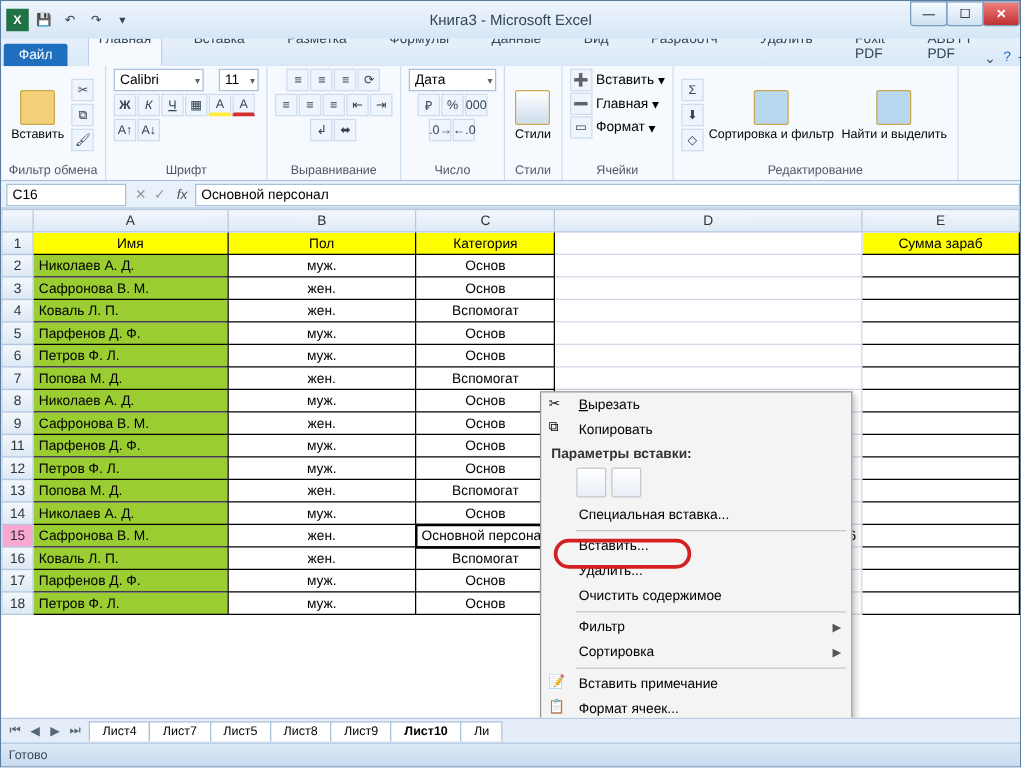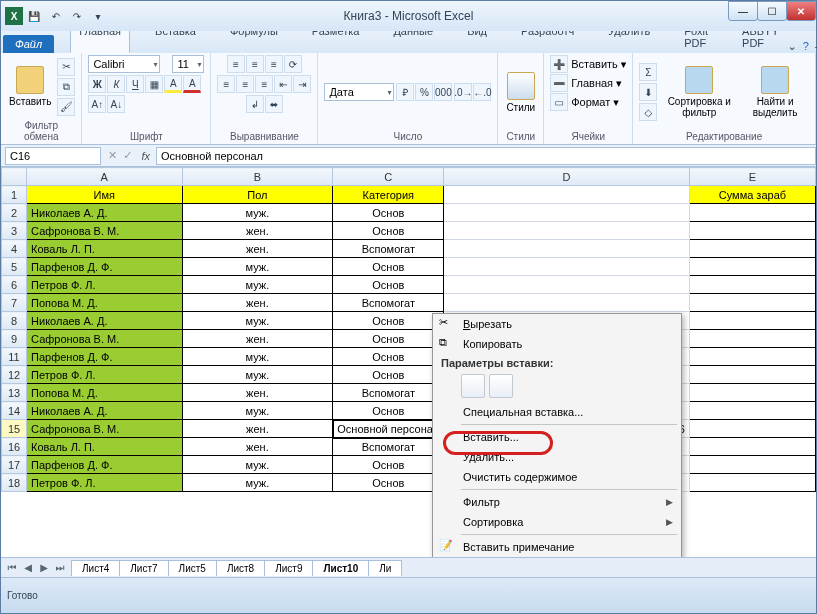--- a/index.html
+++ b/index.html
@@ -7,21 +7,21 @@
 .window { width: 817px; height: 614px; border: 1px solid #5a7ca0; background: #fff; display: flex; flex-direction: column; }
 .titlebar { height: 30px; background: linear-gradient(#eef5fc,#d6e6f7); display: flex; align-items: center; padding: 0 4px; position: relative; }
 .titlebar .qat { display: flex; gap: 3px; align-items: center; }
 .qat-btn { width: 18px; height: 18px; display: flex; align-items: center; justify-content: center; font-size: 10px; color: #345; }
 .title { position: absolute; left: 50%; transform: translateX(-50%); font-size: 12px; color: #345; }
 .win-controls { position: absolute; right: 0; top: 0; display: flex; }
 .win-btn { width: 30px; height: 20px; border: 1px solid #7a9bc0; background: linear-gradient(#f5faff,#d0e2f3); display: flex; align-items: center; justify-content: center; font-size: 10px; border-radius: 0 0 3px 3px; margin-left: -1px;}
 .win-btn.close { background: linear-gradient(#f08080,#c03030); color: #fff; font-weight: bold; }
 .ribbon-tabs { height: 22px; background: linear-gradient(#e8f1fb,#d8e7f7); display: flex; align-items: flex-end; padding-left: 2px; }
 .file-tab { background: #217346; color: #fff; padding: 3px 12px; font-size: 11px; border-radius: 2px 2px 0 0;}
-.file-tab.blue { background: #1f6fbf; font-style: italic; }
+.file-tab.blue { background: #1f6fbf; }
 .rtab { padding: 3px 8px; font-size: 11px; color: #345; border: 1px solid transparent; cursor: default; margin-left: 16px;}
 .rtab.active { background: #f6fafe; border: 1px solid #a8c0dc; border-bottom: 1px solid #f6fafe; border-radius: 3px 3px 0 0;}
 .ribbon-help { margin-left: auto; display: flex; gap: 6px; padding-right: 8px; color: #345; font-size: 11px;}
 .ribbon { height: 92px; background: #f6fafe; border-bottom: 1px solid #a8c0dc; display: flex; }
 .group { border-right: 1px solid #cdddee; padding: 2px 6px 0 6px; display: flex; flex-direction: column; }
 .group-body { flex: 1; display: flex; align-items: center; gap: 4px; }
 .group-label { text-align: center; font-size: 10px; color: #556; padding: 2px 0; }
 .big-btn { display: flex; flex-direction: column; align-items: center; gap: 2px; padding: 2px; }
 .big-btn .ico { width: 28px; height: 28px; background: #f3d178; border: 1px solid #caa84f; border-radius: 2px;}
 .big-btn .lbl { font-size: 10px; text-align: center; line-height: 1.1; }
@@ -30,39 +30,39 @@
 .combo::after { content: "▾"; position: absolute; right: 2px; font-size: 8px; color: #567;}
 .mini { width: 18px; height: 18px; border: 1px solid #cdddee; background: #eef5fc; display:inline-flex; align-items:center; justify-content:center; font-size:10px; color:#345; }
 .formula-bar { height: 22px; background: #e9f1fa; border-bottom: 1px solid #a8c0dc; display: flex; align-items: center; }
 .namebox { width: 96px; border: 1px solid #a8c0dc; background: #fff; height: 18px; margin: 0 4px; padding: 0 4px; display:flex; align-items:center; font-size:11px;}
 .fx { padding: 0 6px; font-style: italic; color: #555; }
 .formula-input { flex: 1; border: 1px solid #a8c0dc; background: #fff; height: 18px; padding: 0 4px; font-size: 11px; }
 .grid-area { flex: 1; position: relative; overflow: hidden; background: #fff; }
 table.sheet { border-collapse: collapse; width: 100%; }
 .colhdr th { background: linear-gradient(#f3f7fc,#dde9f6); border: 1px solid #b5c8de; font-weight: normal; font-size: 11px; height: 18px; color:#333;}
 .rowhdr { background: linear-gradient(#f3f7fc,#dde9f6); border: 1px solid #b5c8de; width: 26px; text-align: center; font-size: 11px; color:#333;}
-.rowhdr.sel { background: #fef9c3; }
+.rowhdr.sel { background: #f9a8d4; }
 td.cell { border: 1px solid #000; height: 18px; padding: 0 4px; font-size: 11px; background:#fff; overflow:hidden; white-space:nowrap;}
 td.cellx { border: 1px solid #d0d7e5; height: 18px; background:#fff;}
 td.hdr-yellow { background: #ffff00; text-align: center; font-weight: normal;}
 td.name-green { background: #9acd32; }
 td.selected { outline: 2px solid #000; outline-offset: -1px; }
 .context-menu { position: absolute; left: 431px; top: 146px; width: 250px; background: #f4f4f4; border: 1px solid #979797; box-shadow: 2px 2px 6px rgba(0,0,0,.3); font-size: 11px; z-index: 50; }
 .cm-item { padding: 4px 8px 4px 30px; position: relative; display:flex; align-items:center; }
 .cm-item .ico { position: absolute; left: 6px; width: 16px; height: 16px; }
 .cm-sep { height: 1px; background: #c5c5c5; margin: 2px 4px 2px 28px; }
 .cm-header { padding: 3px 8px 3px 8px; font-weight: bold; color: #333; }
 .cm-item .arrow { margin-left: auto; font-size: 9px; color: #555;}
 .highlight-ring { position: absolute; border: 3px solid #d42020; border-radius: 14px; left: 442px; top: 264px; width: 110px; height: 24px; z-index: 60; pointer-events:none;}
 .sheet-tabs { height: 20px; background: #e4edf8; border-top: 1px solid #a8c0dc; display: flex; align-items: center; font-size: 10px; }
 .sheet-tabs .nav { display:flex; gap:2px; padding:0 4px;}
 .sheet-tabs .nav span { width:14px; text-align:center; color:#567;}
 .stab { padding: 2px 10px; background: #fff; border: 1px solid #a8c0dc; border-bottom: none; margin-right: -1px; }
 .stab.active { background: #fff; font-weight: bold; }
-.statusbar { height: 36px; background: linear-gradient(#dce9f7,#c8dbf0); border-top: 1px solid #a8c0dc; display: flex; align-items: center; padding: 0 6px; font-size: 10px; color: #345;}
+.statusbar { height: 19px; background: linear-gradient(#dce9f7,#c8dbf0); border-top: 1px solid #a8c0dc; display: flex; align-items: center; padding: 0 6px; font-size: 10px; color: #345;}
 .u { text-decoration: underline; }
 .paste-icons { display: flex; gap: 4px; padding: 2px 8px 4px 28px;}
 .paste-ico { width: 24px; height: 24px; border: 1px solid #c0c8d0; background: linear-gradient(#fff,#e8eef6); border-radius: 2px;}
 </style>
 </head>
 <body>
 
 <div class="window">
   <div class="titlebar">
     <div class="qat">
@@ -78,22 +78,22 @@
       <div class="win-btn">☐</div>
       <div class="win-btn close">✕</div>
     </div>
   </div>
 
   <div class="ribbon-tabs">
     <div class="file-tab blue">Файл</div>
     <div id="rtabs" style="display: flex;">
         <div class="rtab active">Главная</div>
         <div class="rtab">Вставка</div>
+        <div class="rtab">Разметка</div>
         <div class="rtab">Формулы</div>
-        <div class="rtab">Разметка</div>
         <div class="rtab">Данные</div>
         <div class="rtab">Вид</div>
         <div class="rtab">Разработч</div>
         <div class="rtab">Удалить</div>
         <div class="rtab">Foxit PDF</div>
         <div class="rtab">ABBYY PDF</div>
       </div>
     <div class="ribbon-help">
       <span>⌄</span>
       <span style="color:#1f6fbf;">?</span>
@@ -161,21 +161,21 @@
           <span class="mini">⇥</span>
         </div>
         <div style="display:flex;gap:1px;">
           <span class="mini">↲</span>
           <span class="mini">⬌</span>
         </div>
       </div>
       <div class="group-label">Выравнивание</div>
     </div>
     <div class="group">
-      <div class="group-body" style="flex-direction:row;gap:2px;">
+      <div class="group-body" style="flex-direction:column;gap:2px;">
         <div class="combo" style="width:70px">Дата</div>
         <div style="display:flex;gap:1px;">
           <span class="mini">₽</span>
           <span class="mini">%</span>
           <span class="mini">000</span>
         </div>
         <div style="display:flex;gap:1px;">
           <span class="mini">.0→</span>
           <span class="mini">←.0</span>
         </div>

